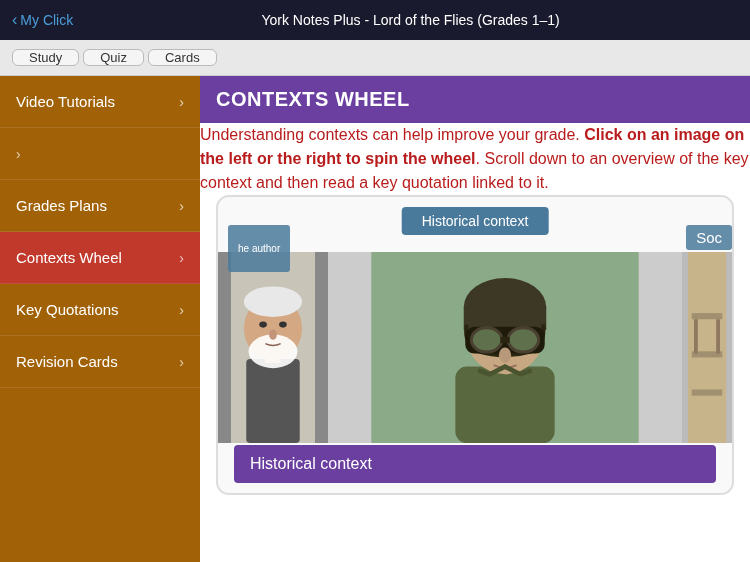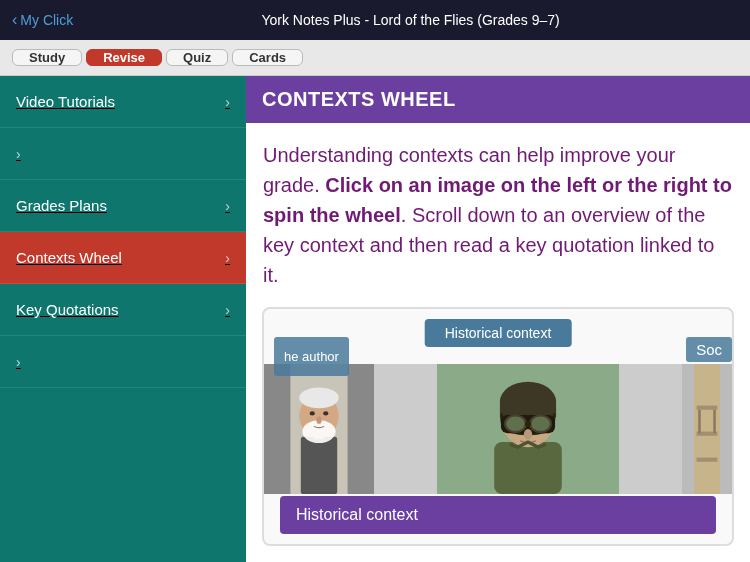--- a/index.html
+++ b/index.html
@@ -16,65 +16,65 @@
     #top-bar .title { flex: 1; text-align: center; font-size: 14px; color: white; }
 
     
     #tab-bar {
       display: flex; align-items: center;
       background: #e8e8e8; height: 36px; padding: 4px 12px; gap: 4px;
       border-bottom: 1px solid #ccc;
     }
     .tab-btn {
       padding: 0 16px; border-radius: 6px; font-size: 13px; cursor: pointer;
-      border: 1px solid #bbb; background: #f5f5f5; color: #333; font-weight: bold;
+      border: 1px solid #bbb; background: #f5f5f5; color: #333;
     }
     .tab-btn.active { background: #c0392b; color: white; border-color: #c0392b; }
 
     
     #main-layout { display: flex; height: calc(562px - 40px - 36px); }
 
     
-    #sidebar { width: 246px; background: #0f766e; flex-shrink: 0; overflow: hidden; text-decoration: underline; }
+    #sidebar { width: 200px; background: #a16207; flex-shrink: 0; overflow: hidden; }
     .sidebar-item {
       display: flex; align-items: center; justify-content: space-between;
       padding: 0 16px; height: 52px; cursor: pointer;
       border-bottom: 1px solid rgba(255,255,255,0.1); color: white; font-size: 15px;
     }
     .sidebar-item.active { background: #c0392b; }
     .sidebar-item .chevron-right { font-size: 14px; color: rgba(255,255,255,0.7); }
 
     
     #content { flex: 1; background: white; overflow: hidden; display: flex; flex-direction: column; }
 
     
     #content-header {
       background: #6B3FA0; color: white; padding: 12px 16px;
       font-size: 20px; font-weight: bold; letter-spacing: 0.5px;
     }
 
     
-    #content-body { padding: 17px; font-size: 20px; color: #701a75; line-height: 1.5; flex-shrink: 0; }
+    #content-body { padding: 0; font-size: 16px; color: #b91c1c; line-height: 1.5; flex-shrink: 0; }
 
     
     #wheel-container {
       margin: 0 16px 16px 16px;
-      border: 2px solid #ddd; border-radius: 8px;
+      border: 2px solid #ddd; border-radius: 13px;
       overflow: hidden; height: 300px; position: relative;
       background: #f9f9f9;
     }
     #wheel-top-label {
       position: absolute; top: 10px; left: 50%; transform: translateX(-50%);
       background: #4a7a9b; color: white; padding: 6px 20px; border-radius: 4px;
       font-size: 14px; white-space: nowrap; z-index: 10;
     }
     #wheel-left-label {
       position: absolute; top: 28px; left: 10px;
-      background: rgba(74,122,155,0.85); color: white; padding: 12px 10px; border-radius: 3px;
-      font-size: 13px; z-index: 10;
+      background: rgba(74,122,155,0.85); color: white; padding: 18px 10px; border-radius: 3px;
+      font-size: 10px; z-index: 10;
     }
     #wheel-right-label {
       position: absolute; top: 28px; right: 0px;
       background: rgba(74,122,155,0.85); color: white; padding: 4px 10px; border-radius: 3px;
       font-size: 15px; z-index: 10;
     }
     #wheel-bottom-label {
       position: absolute; bottom: 10px; left: 16px; right: 16px;
       background: #6B3FA0; color: white; padding: 10px 16px; border-radius: 4px;
       font-size: 16px; z-index: 10;
@@ -96,26 +96,25 @@
     .bold { font-weight: bold; }
   </style>
 </head>
 <body>
 
 <div id="top-bar">
   <div class="back-btn">
     <span class="chevron">‹</span>
     <span>My Click</span>
   </div>
-  <div class="title">York Notes Plus - Lord of the Flies (Grades 9–7)</div>
+  <div class="title">York Notes Plus - Lord of the Flies (Grades 1–1)</div>
 </div>
 
 <div id="tab-bar">
   <button class="tab-btn">Study</button>
-  <button class="tab-btn active">Revise</button>
   <button class="tab-btn">Quiz</button>
   <button class="tab-btn">Cards</button>
 </div>
 
 <div id="main-layout">
 
   <div id="sidebar">
     <div class="sidebar-item">
       <span>Video Tutorials</span>
       <span class="chevron-right">›</span>
@@ -129,20 +128,21 @@
     </div>
     <div class="sidebar-item active">
       <span>Contexts Wheel</span>
       <span class="chevron-right">›</span>
     </div>
     <div class="sidebar-item">
       <span>Key Quotations</span>
       <span class="chevron-right">›</span>
     </div>
     <div class="sidebar-item">
+      <span>Revision Cards</span>
       <span class="chevron-right">›</span>
     </div>
   </div>
 
   <div id="content">
     <div id="content-header">
       <span>CONTEXTS WHEEL</span>
     </div>
 
     <div id="content-body">

